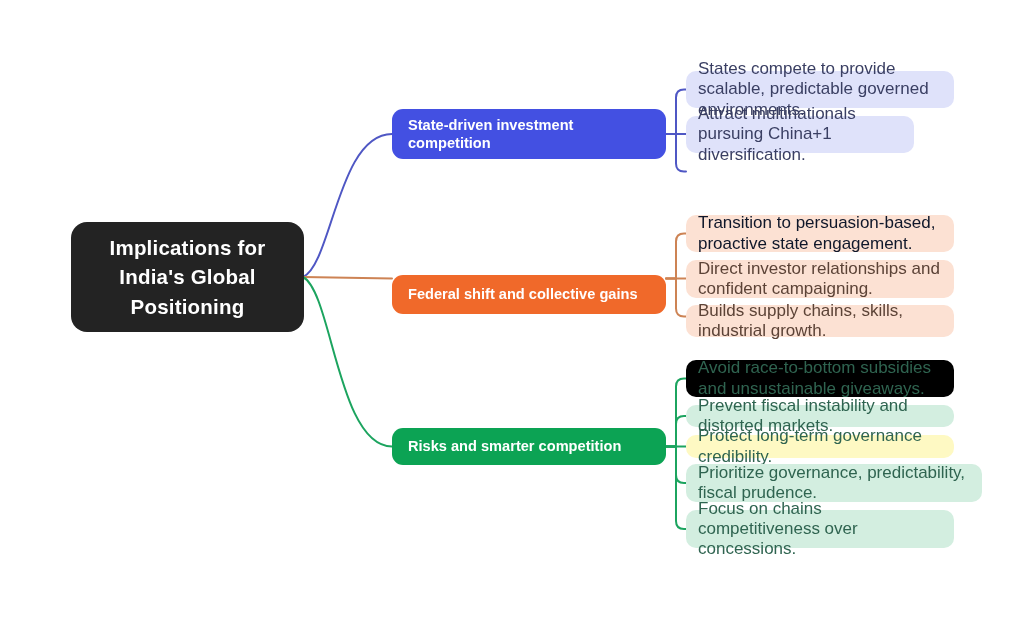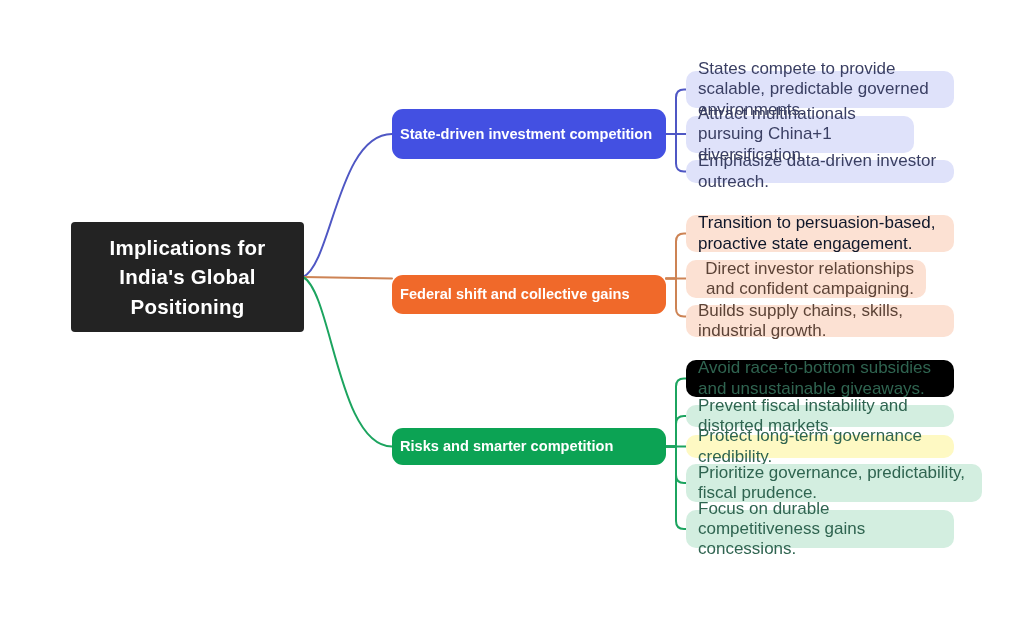--- a/index.html
+++ b/index.html
@@ -17,32 +17,32 @@
     width: 1024px; height: 618px;
     pointer-events: none;
   }
   .node {
     position: absolute;
     box-sizing: border-box;
     display: flex;
     align-items: center;
   }
   .root-node {
-    border-radius: 4px;
+    border-radius: 16px;
     justify-content: center;
     text-align: center;
     font-size: 20.5px;
     font-weight: 600;
     line-height: 1.42;
     white-space: pre-line;
     letter-spacing: 0.2px;
   }
   .branch-node {
     border-radius: 11px;
-    padding: 2px 8px;
+    padding: 2px 16px;
     font-size: 14.6px;
     font-weight: 700;
     line-height: 1.25;
   }
   .leaf-node {
     border-radius: 10px;
     padding: 2px 12px;
     font-size: 17px;
     font-weight: 500;
     line-height: 1.18;
@@ -67,24 +67,23 @@
       <path d="M 666 446.5 H 686" fill="none" stroke="#1ca45f" stroke-width="2" stroke-linecap="round"></path>
       <path d="M 666 446.5 H 676 V 475 Q 676 483 684 483 H 686" fill="none" stroke="#1ca45f" stroke-width="2" stroke-linecap="round"></path>
       <path d="M 666 446.5 H 676 V 521 Q 676 529 684 529 H 686" fill="none" stroke="#1ca45f" stroke-width="2" stroke-linecap="round"></path>
     </svg>
   <div class="node root-node" style="left: 71px; top: 222px; width: 233px; height: 110px; background: rgb(35, 35, 35); color: rgb(255, 255, 255);">Implications for
 India's Global
 Positioning</div>
 <div class="node branch-node" style="left: 392px; top: 109px; width: 274px; height: 50px; background: rgb(67, 80, 226); color: rgb(255, 255, 255);">State-driven investment competition</div>
     <div class="node leaf-node" style="left: 686px; top: 71px; width: 268px; height: 37px; background: rgb(223, 226, 250); color: rgb(58, 63, 99);">States compete to provide scalable, predictable governed environments.</div>
     <div class="node leaf-node" style="left: 686px; top: 116px; width: 228px; height: 37px; background: rgb(223, 226, 250); color: rgb(58, 63, 99);">Attract multinationals pursuing China+1 diversification.</div>
-    <div class="node leaf-node" style="left: 686px; top: 160px; width: 268px; height: 23px; background: rgb(223, 226, 250); color: rgb(58, 63, 99);">Emphasize data-driven investor outreach.</div>
     <div class="node branch-node" style="left: 392px; top: 275px; width: 274px; height: 39px; background: rgb(240, 105, 42); color: rgb(255, 255, 255);">Federal shift and collective gains</div>
     <div class="node leaf-node" style="left: 686px; top: 215px; width: 268px; height: 37px; background: rgb(252, 225, 211); color: #0f172a;">Transition to persuasion-based, proactive state engagement.</div>
-    <div class="node leaf-node" style="left: 686px; top: 260px; width: 240px; height: 38px; background: rgb(252, 225, 211); color: rgb(92, 67, 55); text-align: right;">Direct investor relationships and confident campaigning.</div>
+    <div class="node leaf-node" style="left: 686px; top: 260px; width: 268px; height: 38px; background: rgb(252, 225, 211); color: rgb(92, 67, 55);">Direct investor relationships and confident campaigning.</div>
     <div class="node leaf-node" style="left: 686px; top: 305px; width: 268px; height: 32px; background: rgb(252, 225, 211); color: rgb(92, 67, 55);">Builds supply chains, skills, industrial growth.</div>
     <div class="node branch-node" style="left: 392px; top: 428px; width: 274px; height: 37px; background: rgb(12, 163, 84); color: rgb(255, 255, 255);">Risks and smarter competition</div>
     <div class="node leaf-node" style="left: 686px; top: 360px; width: 268px; height: 37px; background: #000000; color: rgb(47, 100, 80);">Avoid race-to-bottom subsidies and unsustainable giveaways.</div>
     <div class="node leaf-node" style="left: 686px; top: 405px; width: 268px; height: 22px; background: rgb(211, 238, 224); color: rgb(47, 100, 80);">Prevent fiscal instability and distorted markets.</div>
     <div class="node leaf-node" style="left: 686px; top: 435px; width: 268px; height: 23px; background: #fef9c3; color: rgb(47, 100, 80);">Protect long-term governance credibility.</div>
     <div class="node leaf-node" style="left: 686px; top: 464px; width: 296px; height: 38px; background: rgb(211, 238, 224); color: rgb(47, 100, 80);">Prioritize governance, predictability, fiscal prudence.</div>
-    <div class="node leaf-node" style="left: 686px; top: 510px; width: 268px; height: 38px; background: rgb(211, 238, 224); color: rgb(47, 100, 80);">Focus on durable competitiveness gains concessions.</div>
+    <div class="node leaf-node" style="left: 686px; top: 510px; width: 268px; height: 38px; background: rgb(211, 238, 224); color: rgb(47, 100, 80);">Focus on chains competitiveness over concessions.</div>
   </div>
 
 </body></html>

